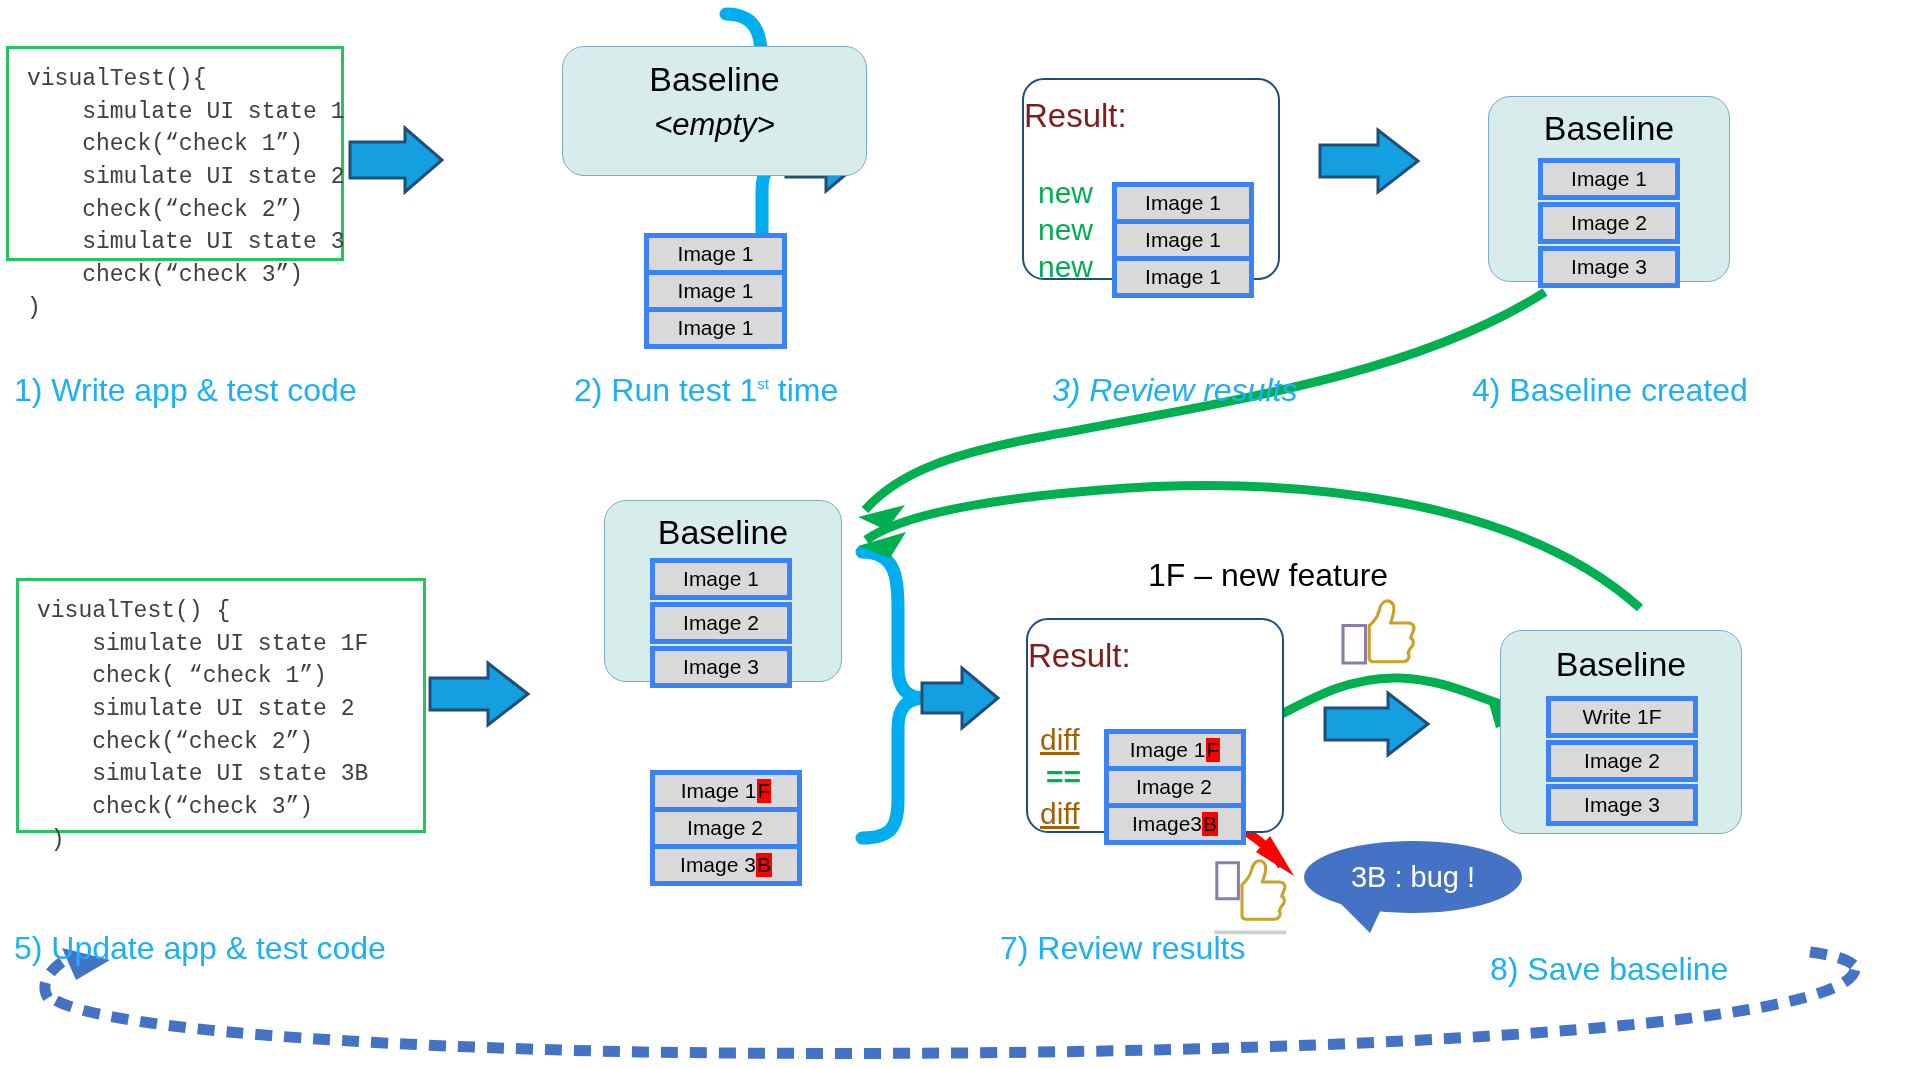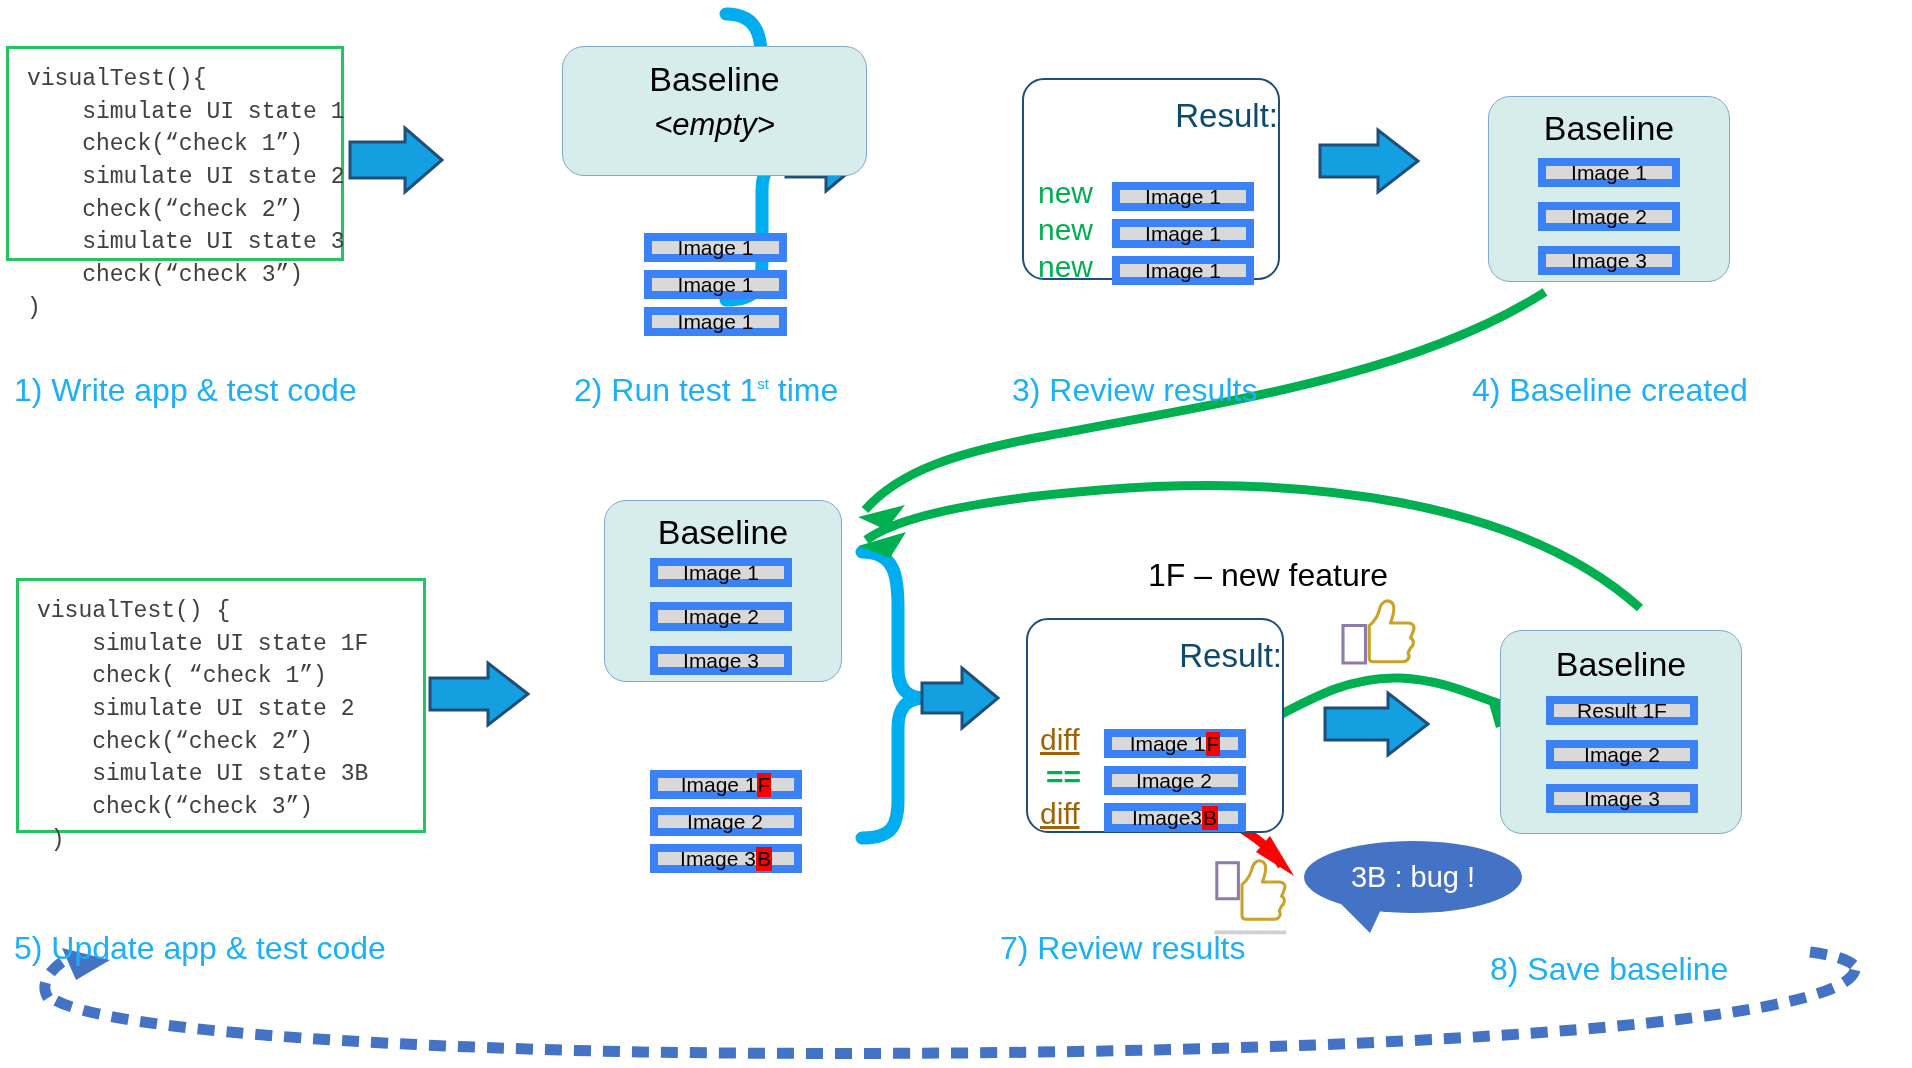--- a/index.html
+++ b/index.html
@@ -18,27 +18,27 @@
   .panel{position:absolute;box-sizing:border-box;border-radius:22px;
          background:#D6EDEC;border:1.5px solid #7FA9C9;}
   .panel-title{position:absolute;left:0;right:0;text-align:center;
          font-size:34px;color:#000;}
   .panel-sub{position:absolute;left:0;right:0;text-align:center;
          font-size:31px;font-style:italic;color:#000;}
 
   
   .result-panel{position:absolute;box-sizing:border-box;border-radius:22px;
          background:#ffffff;border:2.5px solid #1F4E79;}
-  .result-title{position:absolute;left:0;right:0;text-align:right;
-         font-size:33px;color:#0c4a6e;}
+  .result-title{position:absolute;left:0;right:0;text-align:left;
+         font-size:33px;color:#7f1d1d;}
 
   
   .chip{position:absolute;box-sizing:border-box;background:#D9D9D9;
-        border:8px solid #3b82f6;display:flex;align-items:center;
-        justify-content:center;font-size:21px;color:#000;height:29px;}
+        border:5px solid #3b82f6;display:flex;align-items:center;
+        justify-content:center;font-size:21px;color:#000;height:42px;}
   .chip .hl{background:#FF0000;padding:0 1px;}
 
   
   .tag{position:absolute;font-size:30px;}
   .tag.new{color:#00B050;}
   .tag.diff{color:#a16207;text-decoration:underline;}
   .tag.eq{color:#00B050;font-weight:bold;}
 
   
   .caption{position:absolute;font-size:32px;color:#1CB0F6;white-space:nowrap;}
@@ -187,21 +187,21 @@
     <div class="panel-title" style="top:12px;">Baseline</div>
   </div>
   <div class="chip" style="left:1538px;top:158px;width:142px;">Image 1</div>
   <div class="chip" style="left:1538px;top:202px;width:142px;">Image 2</div>
   <div class="chip" style="left:1538px;top:246px;width:142px;">Image 3</div>
 
   <div class="caption" style="left:14px;top:372px;">1) Write app &amp; test code</div>
   <div class="caption" style="left:574px;top:372px;">
     <span>2) Run test 1</span><sup>st</sup><span> time</span>
   </div>
-  <div class="caption" style="left:1012px;top:372px;">3) Review results</div>
+  <div class="caption" style="left:1052px;top:372px;font-style:italic;">3) Review results</div>
   <div class="caption" style="left:1472px;top:372px;">4) Baseline created</div>
 
   <div class="code-box" style="left:16px;top:578px;width:410px;height:255px;">
     <pre>visualTest() {
     simulate UI state 1F
     check( “check 1”)
     simulate UI state 2
     check(“check 2”)
     simulate UI state 3B
     check(“check 3”)
@@ -248,21 +248,21 @@
     <span>Image3</span>
       <span class="hl">B</span>
   </div>
 
   <div class="bubble" style="left:1304px;top:841px;">3B : bug !</div>
   <div class="bubble-tail" style="left:1340px;top:903px;"></div>
 
   <div class="panel" style="left:1500px;top:630px;width:242px;height:204px;">
     <div class="panel-title" style="top:14px;">Baseline</div>
   </div>
-  <div class="chip" style="left:1546px;top:696px;width:152px;">Result 1F</div>
+  <div class="chip" style="left:1546px;top:696px;width:152px;">Write 1F</div>
   <div class="chip" style="left:1546px;top:740px;width:152px;">Image 2</div>
   <div class="chip" style="left:1546px;top:784px;width:152px;">Image 3</div>
 
   <div class="caption" style="left:14px;top:930px;">5) Update app &amp; test code</div>
   <div class="caption" style="left:1000px;top:930px;">7) Review results</div>
   <div class="caption" style="left:1490px;top:951px;">8) Save baseline</div>
 
 </div>
 
 </body></html>

